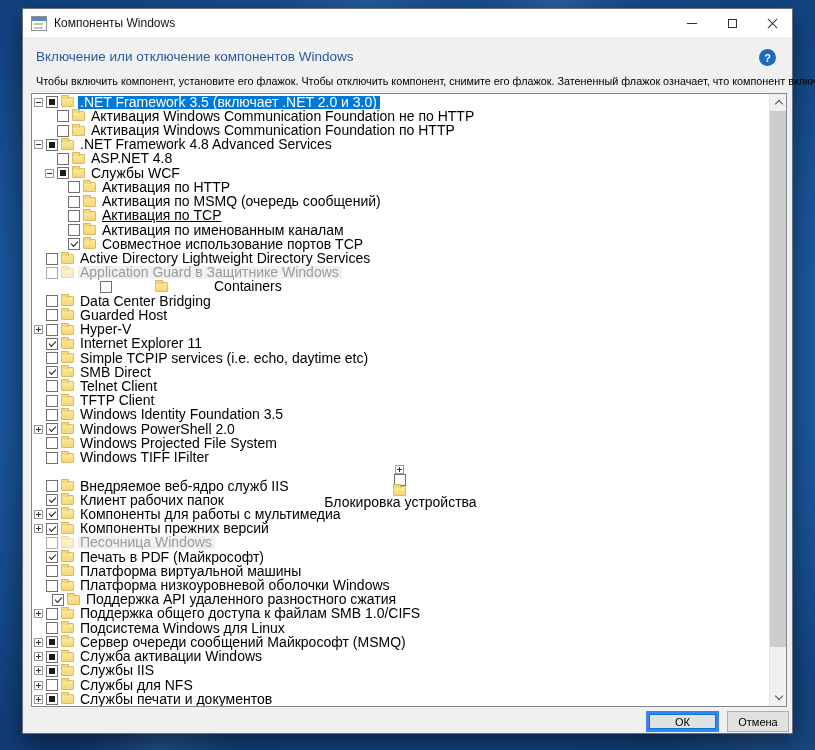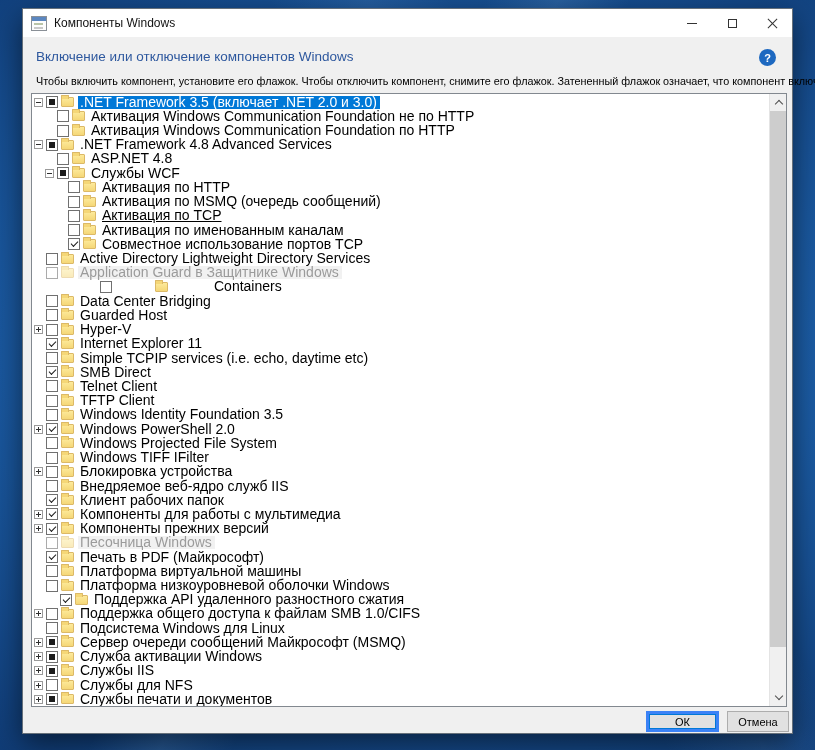--- a/index.html
+++ b/index.html
@@ -275,21 +275,21 @@
             <span class="cb unchecked"></span>
             <span class="folder"></span>
             <span class="lbl">Windows Projected File System</span>
           </div>
           <div class="row" style="padding-left: 1px;">
             <span class="expand"></span>
             <span class="cb unchecked"></span>
             <span class="folder"></span>
             <span class="lbl">Windows TIFF IFilter</span>
           </div>
-          <div class="row" style="padding-left: 1px;">
+          <div class="row" style="padding-left: 1px; flex-direction: column;">
             <span class="expand box plus"></span>
             <span class="cb unchecked"></span>
             <span class="folder"></span>
             <span class="lbl">Блокировка устройства</span>
           </div>
           <div class="row" style="padding-left: 1px;">
             <span class="expand"></span>
             <span class="cb unchecked"></span>
             <span class="folder"></span>
             <span class="lbl">Внедряемое веб-ядро служб IIS</span>
@@ -329,21 +329,21 @@
             <span class="cb unchecked"></span>
             <span class="folder"></span>
             <span class="lbl">Платформа виртуальной машины</span>
           </div>
           <div class="row" style="padding-left: 1px;">
             <span class="expand"></span>
             <span class="cb unchecked"></span>
             <span class="folder"></span>
             <span class="lbl">Платформа низкоуровневой оболочки Windows</span>
           </div>
-          <div class="row" style="padding-left: 15px;">
+          <div class="row" style="padding-left: 7px;">
             <span class="expand"></span>
             <span class="cb checked"></span>
             <span class="folder"></span>
             <span class="lbl">Поддержка API удаленного разностного сжатия</span>
           </div>
           <div class="row" style="padding-left: 1px;">
             <span class="expand box plus"></span>
             <span class="cb unchecked"></span>
             <span class="folder"></span>
             <span class="lbl">Поддержка общего доступа к файлам SMB 1.0/CIFS</span>

